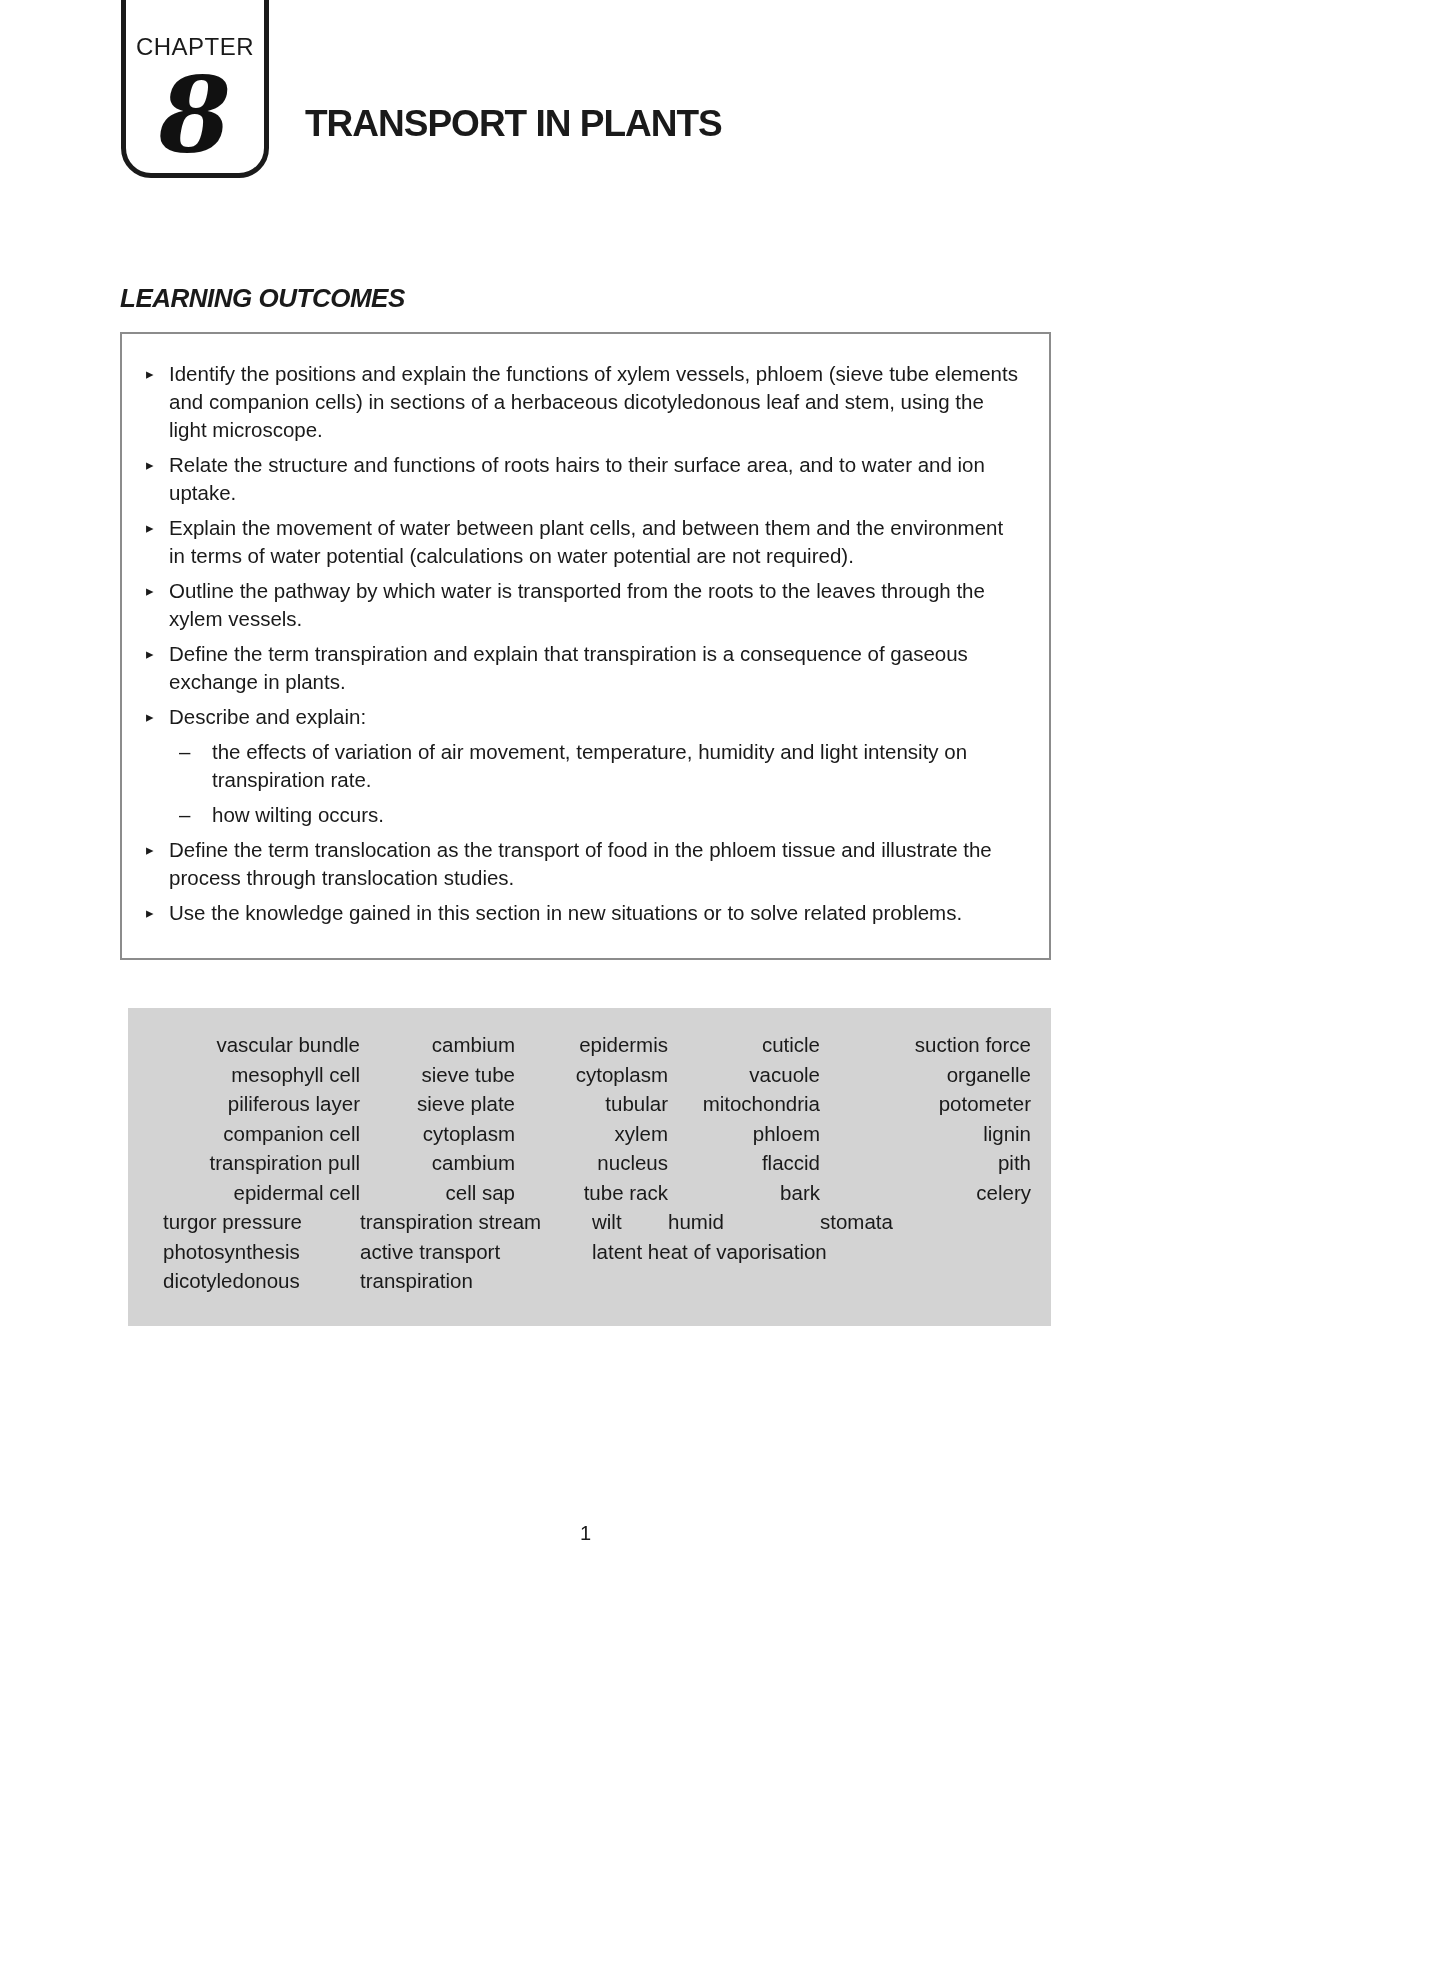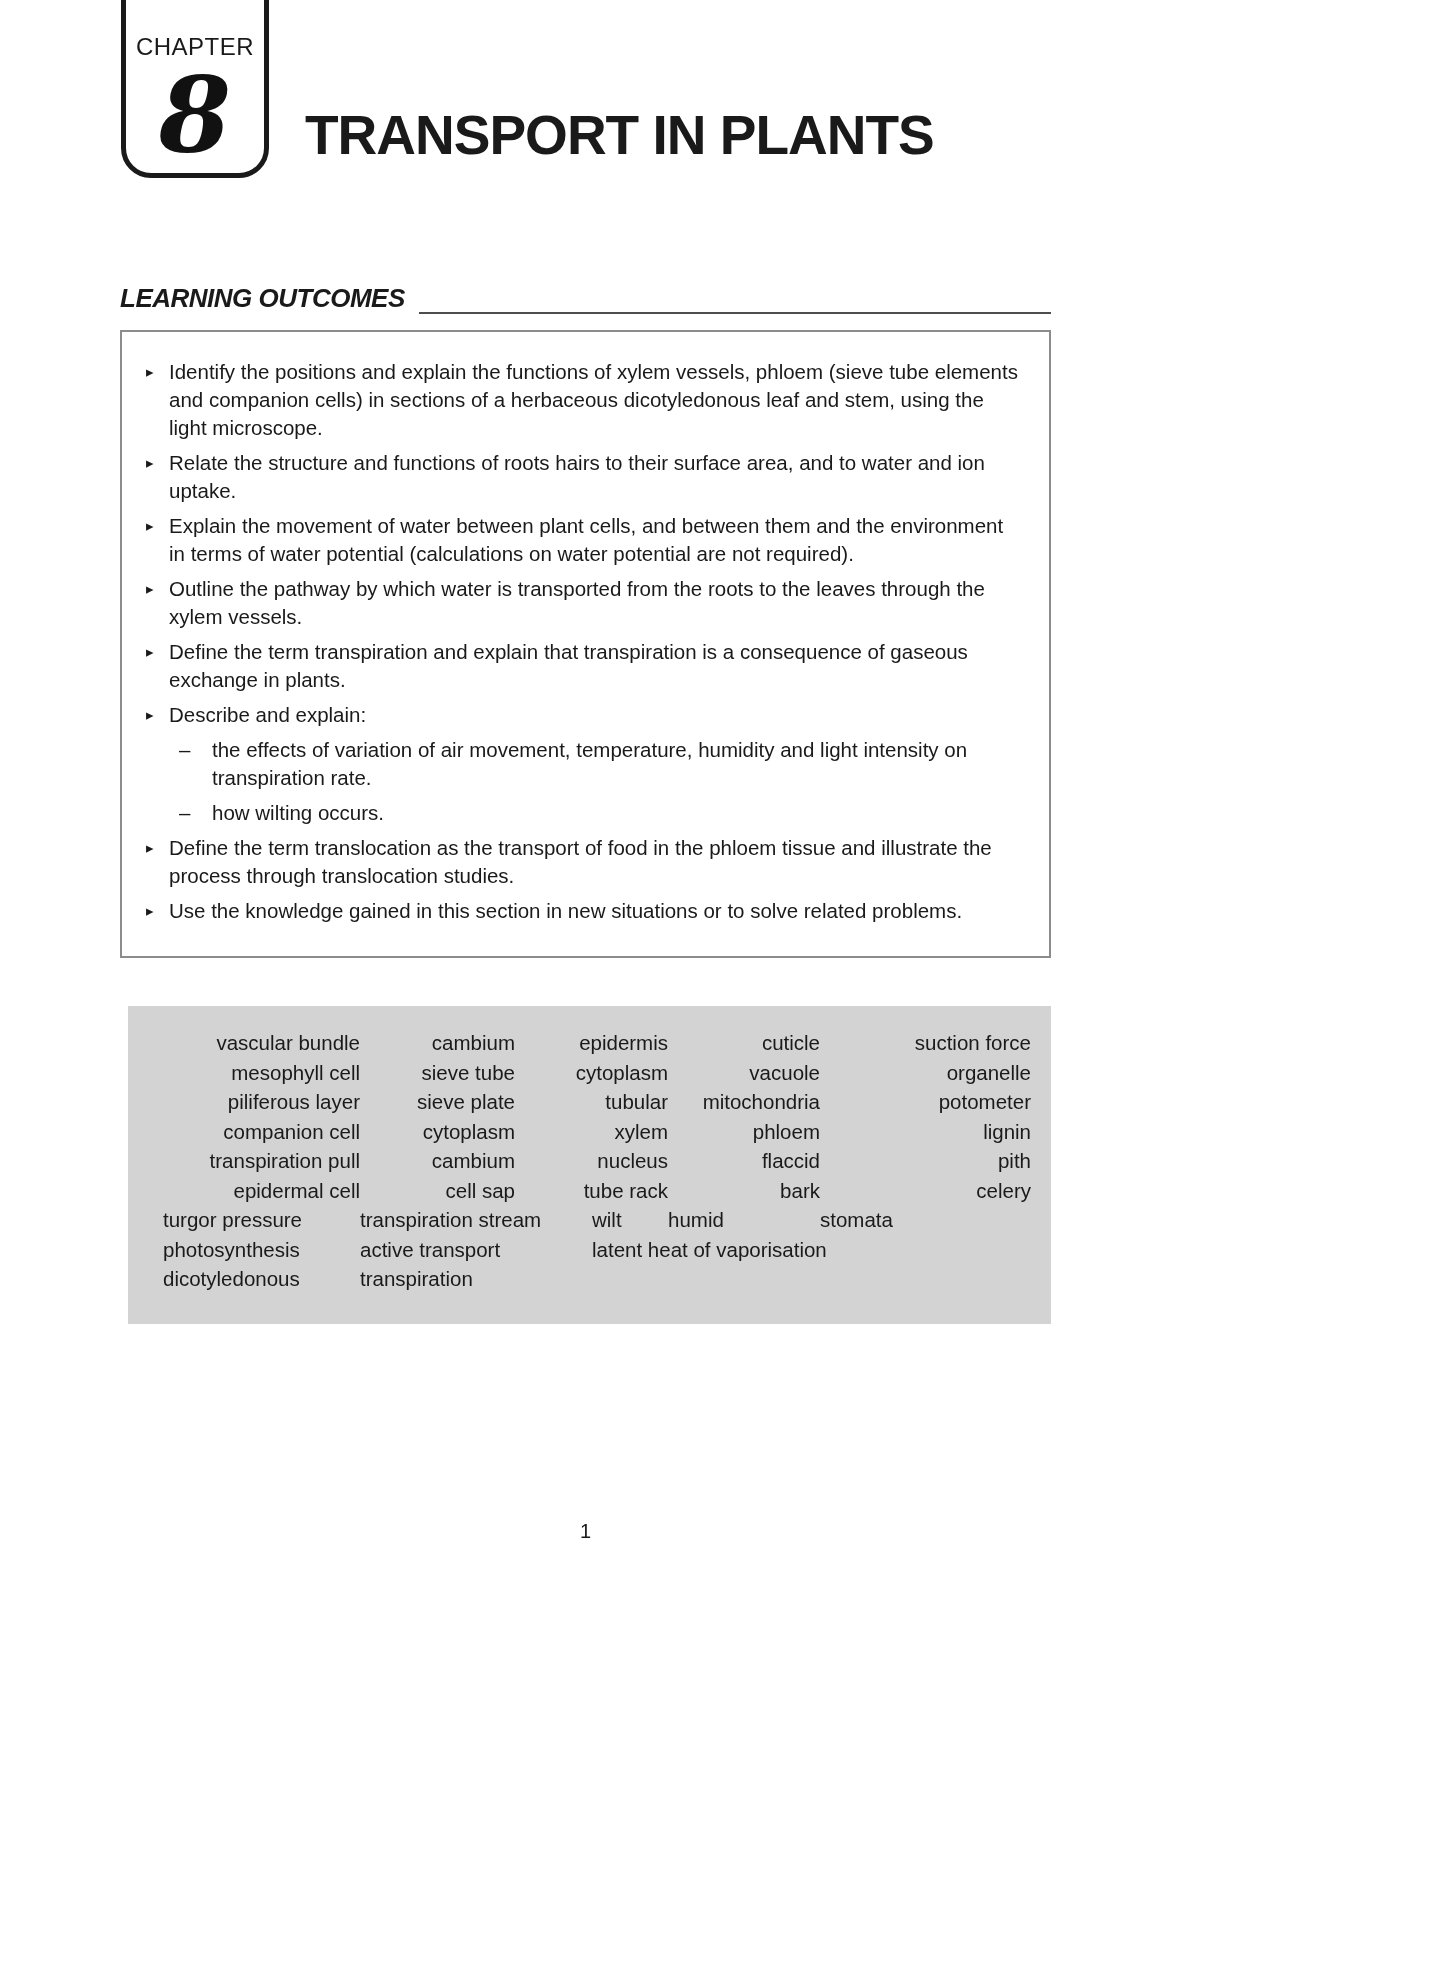--- a/index.html
+++ b/index.html
@@ -40,37 +40,38 @@
     font-weight: 700;
     font-size: 104px;
     line-height: 110px;
     color: #111;
   }
 
   .title {
     position: absolute;
     left: 285px;
     top: 103px;
-    font-size: 55px;
+    font-size: 37px;
     font-weight: 700;
     letter-spacing: -1px;
     color: #1a1a1a;
   }
 
   .content {
     position: absolute;
     left: 100px;
     top: 283px;
     width: 931px;
   }
 
   
   .lo-heading-row {
     display: flex;
-    align-items: flex-end;
+    align-items: flex-start;
+    flex-direction: column;
   }
   .lo-heading {
     font-style: italic;
     font-weight: 700;
     font-size: 26px;
     letter-spacing: -0.5px;
     color: #1a1a1a;
     white-space: nowrap;
   }
   .lo-rule {

